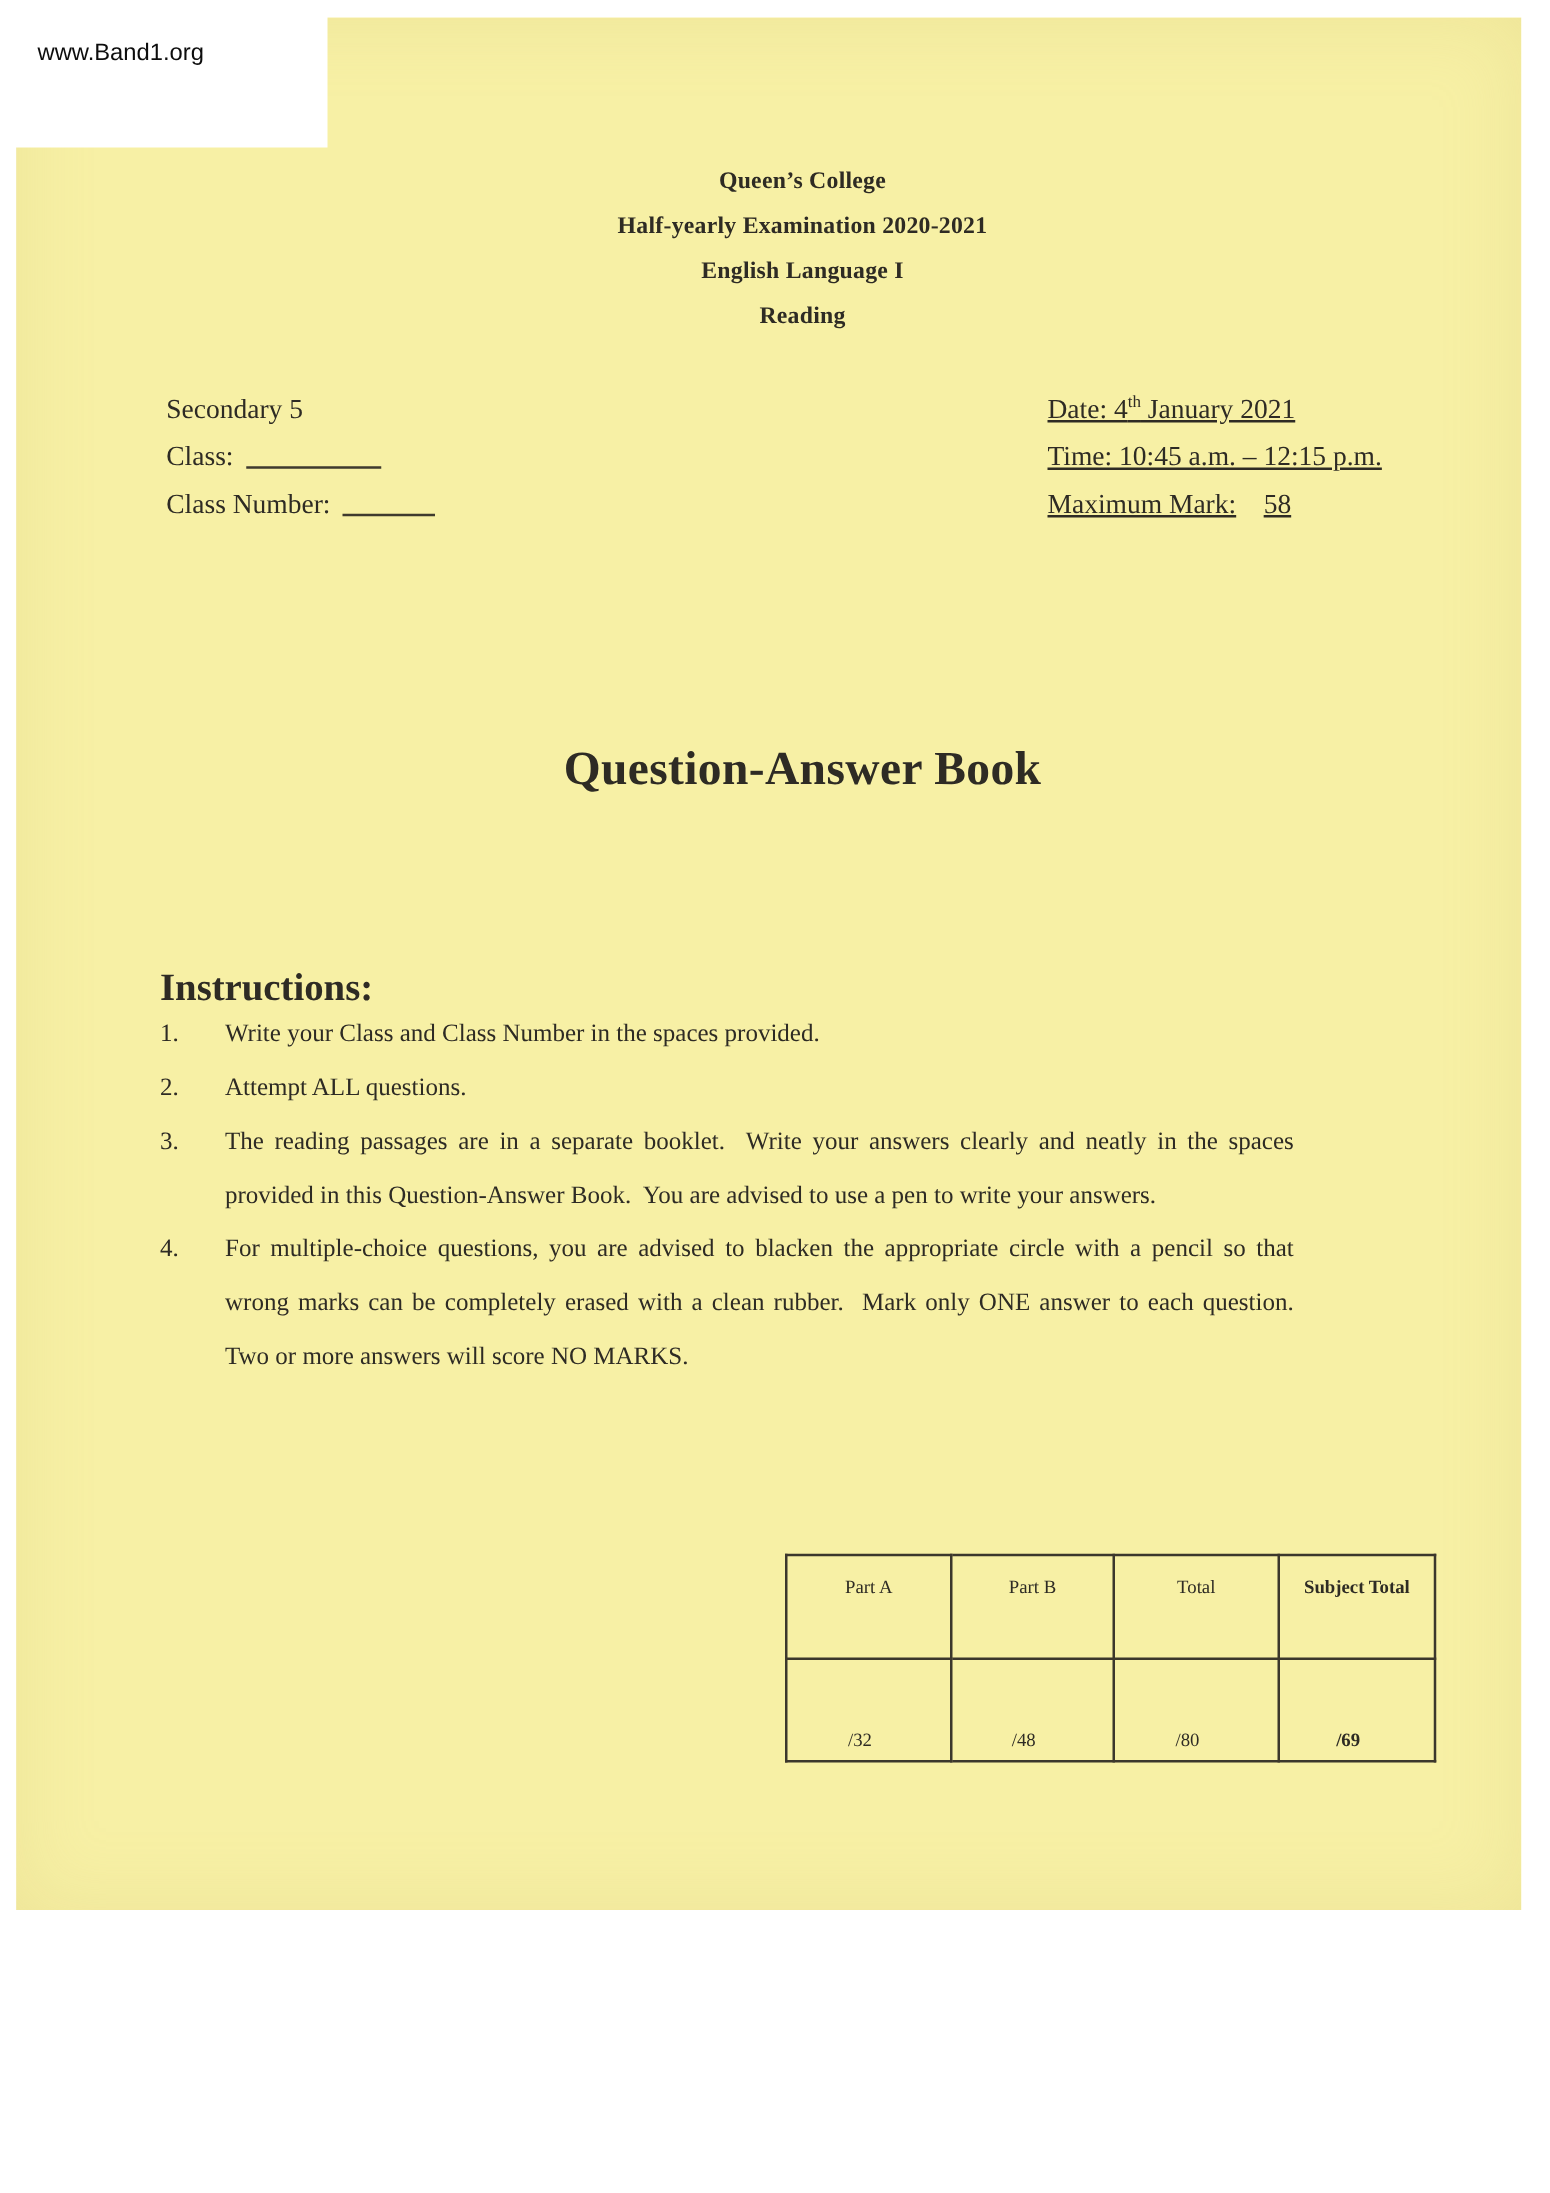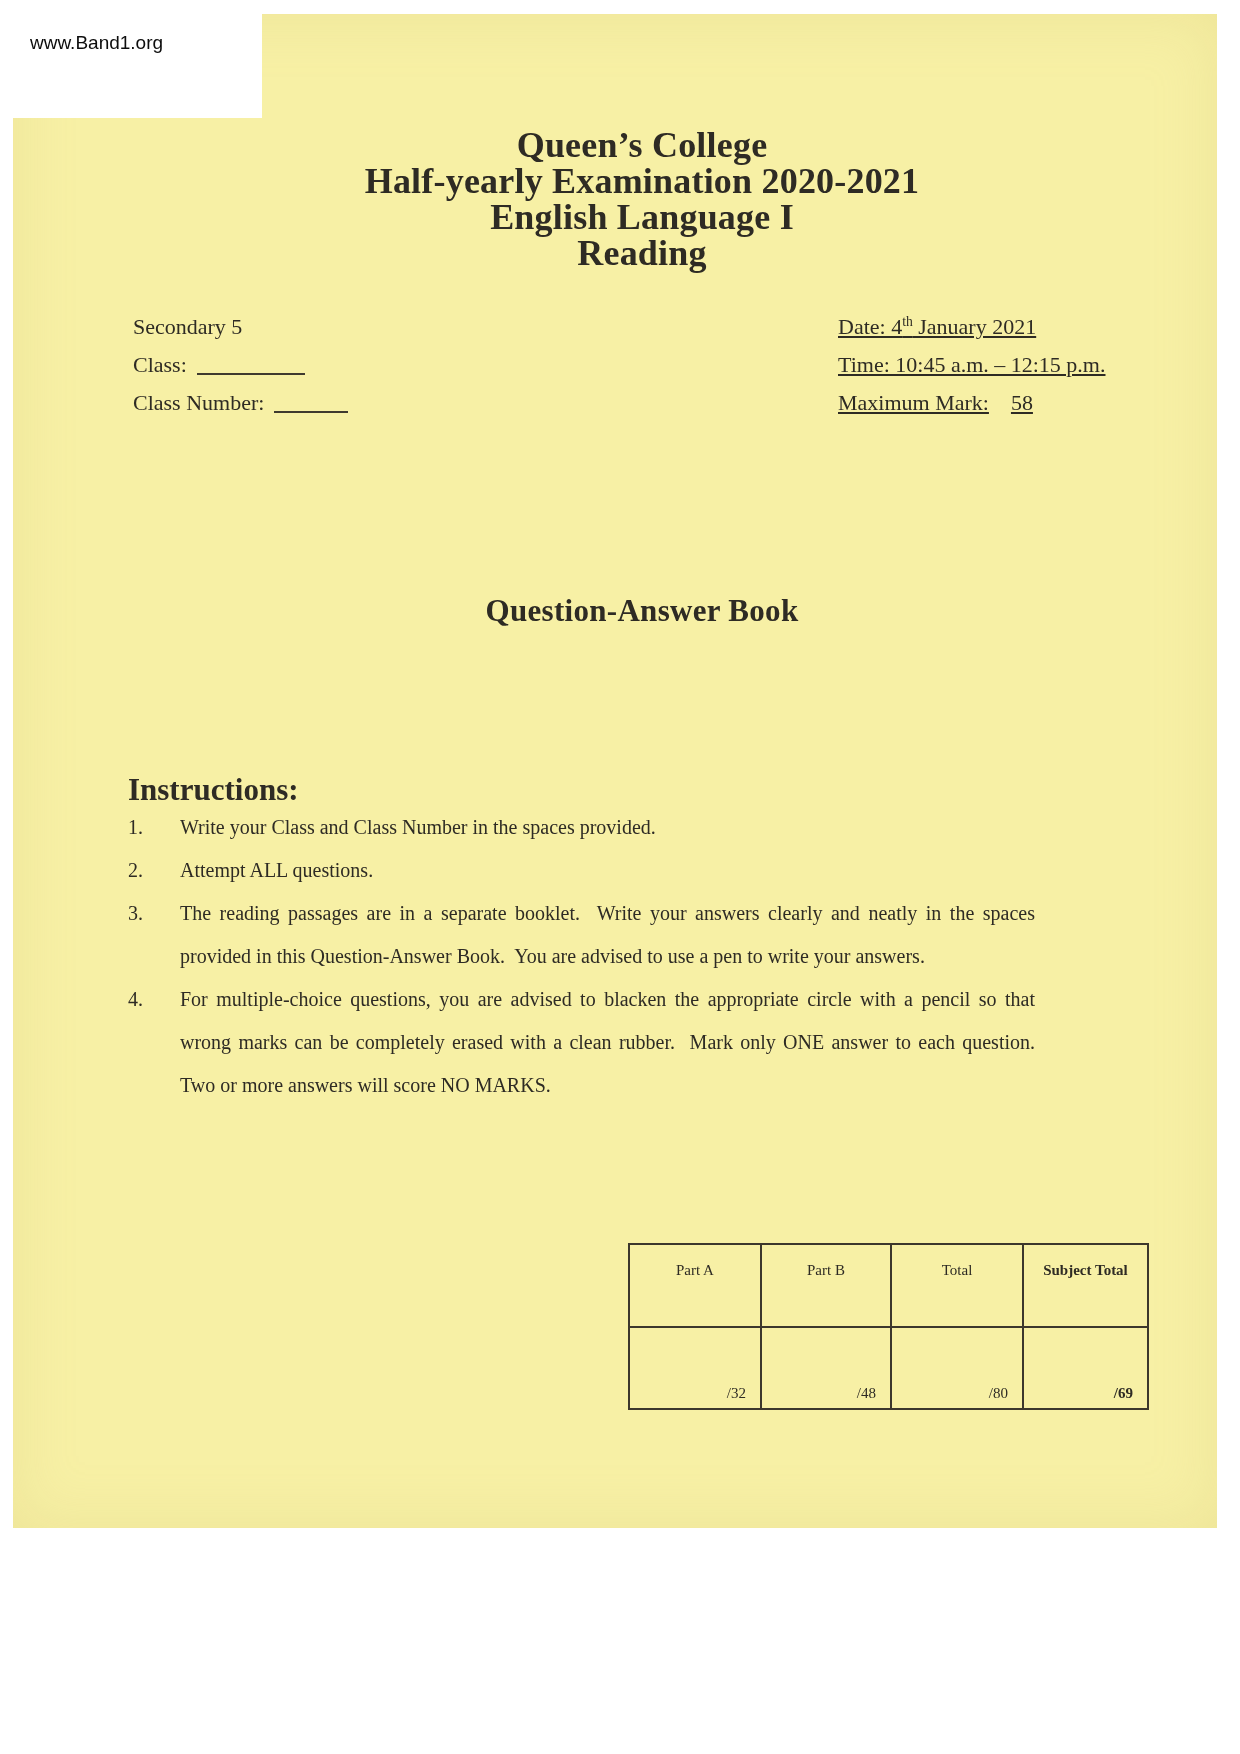--- a/index.html
+++ b/index.html
@@ -42,21 +42,21 @@
     top: 32px;
     white-space: nowrap;
   }
   .title-block {
     position: absolute;
     left: 242px;
     top: 127px;
     width: 800px;
     text-align: center;
     font-weight: bold;
-    font-size: 36px;
+    font-size: 19px;
     line-height: 36px;
     letter-spacing: 0.2px;
   }
   .info-left {
     position: absolute;
     left: 133px;
     top: 308px;
     font-size: 22px;
     line-height: 38px;
   }
@@ -83,21 +83,21 @@
   .u-class { width: 108px; }
   .u-classnum { width: 74px; }
   .mark-value { margin-left: 22px; }
   .book-title {
     position: absolute;
     left: 242px;
     top: 593px;
     width: 800px;
     text-align: center;
     font-weight: bold;
-    font-size: 31px;
+    font-size: 38px;
     letter-spacing: 0.3px;
   }
   .ins-heading {
     position: absolute;
     left: 128px;
     top: 772px;
     font-weight: bold;
     font-size: 31px;
   }
   .ins-list {
@@ -134,21 +134,21 @@
   .marks-table .mt-head td {
     height: 73px;
     vertical-align: top;
     text-align: center;
     padding-top: 8px;
     line-height: 34px;
   }
   .marks-table .mt-vals td {
     height: 74px;
     vertical-align: bottom;
-    text-align: right;
+    text-align: center;
     padding-right: 14px;
     padding-bottom: 6px;
   }
   .marks-table .bold { font-weight: bold; }
 </style>
 </head>
 <body>
 
 <div class="paper"></div>
 

